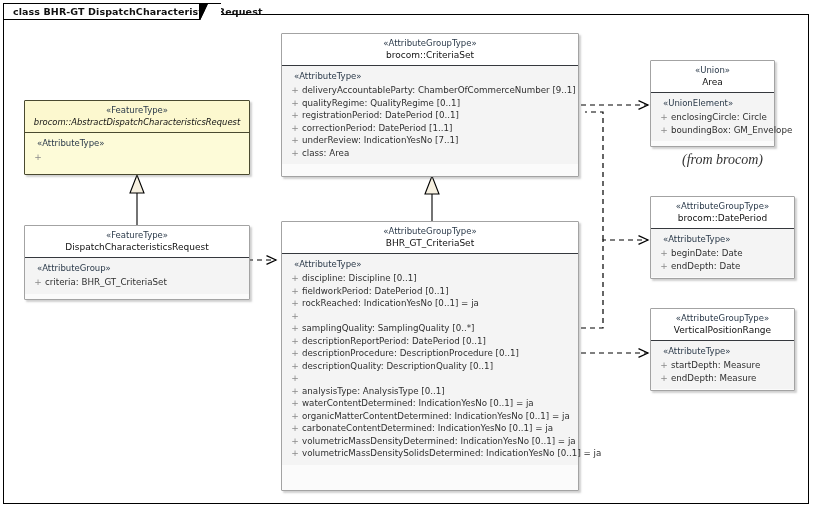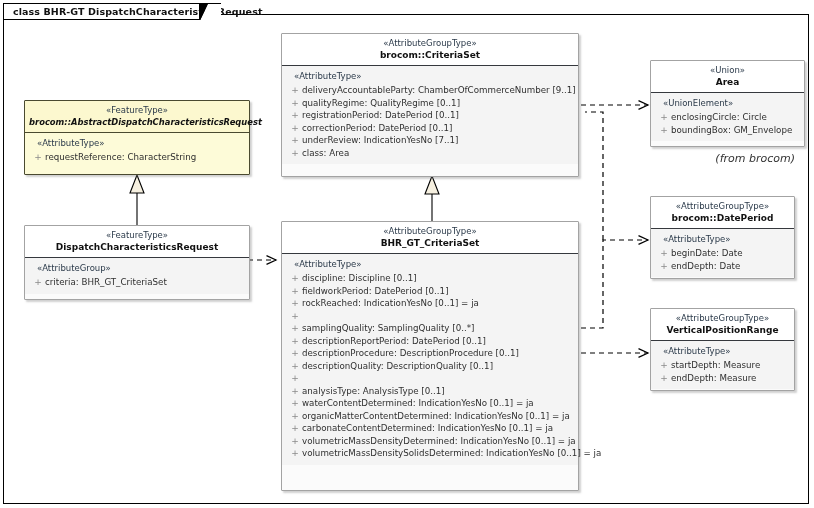--- a/index.html
+++ b/index.html
@@ -32,36 +32,37 @@
     border:1px solid #a3a3a3;background:#fbfbfb;
     box-shadow:2px 2px 2px rgba(120,120,120,.35);
     border-radius:1px;
   }
   .cls .head{
     box-sizing:border-box;background:#ffffff;
     border-bottom:1px solid #35383d;
     padding:4px 4px 4px 4px;text-align:center;
   }
   .cls .stereo{font-size:8.5px;color:#2b3a4a;line-height:11px;white-space:nowrap;}
-  .cls .nm{font-size:9px;font-weight:bold;color:#111;line-height:12px;white-space:nowrap;}
+  .cls .nm{font-size:9px;font-weight:normal;color:#111;line-height:12px;white-space:nowrap;}
   .cls .body{box-sizing:border-box;background:#f4f4f4;padding:4px 3px 5px 3px;}
   .cls .grpstereo{font-size:8.5px;color:#2b3a4a;padding:1px 0 2px 9px;line-height:11px;}
   .attr{display:flex;align-items:flex-start;line-height:12.5px;padding:0 0 0 3px;}
   .attr .vis{width:14px;flex:0 0 14px;color:#8a8a8a;font-size:9px;text-align:center;}
   .attr .txt{font-size:8.7px;color:#2f2f2f;white-space:nowrap;}
 
   
   .cls.yellow{border-color:#4a4a30;background:#fdfbd8;}
   .cls.yellow .head{background:#fcf8cf;border-bottom:1px solid #4a4a30;}
   .cls.yellow .body{background:#fdfbd8;}
   .cls.yellow .nm{font-style:italic;}
 
   .from-note{
-    position:absolute;text-align:right;font-size:11px;font-style:italic;color:#333;
+    position:absolute;text-align:center;font-size:14px;font-style:italic;color:#333;
     white-space:nowrap;
+    font-family:Liberation Serif, serif;
   }
 
   
   svg.conn{position:absolute;left:0;top:0;width:814px;height:508px;overflow:visible;pointer-events:none;}
 </style>
 </head>
 <body>
 
 <div id="diagram">
 
@@ -127,21 +128,21 @@
       <div class="attr">
           <span class="vis">+</span>
           <span class="txt">qualityRegime: QualityRegime [0..1]</span>
         </div>
       <div class="attr">
           <span class="vis">+</span>
           <span class="txt">registrationPeriod: DatePeriod [0..1]</span>
         </div>
       <div class="attr">
           <span class="vis">+</span>
-          <span class="txt">correctionPeriod: DatePeriod [0..1]</span>
+          <span class="txt">correctionPeriod: DatePeriod [1..1]</span>
         </div>
       <div class="attr">
           <span class="vis">+</span>
           <span class="txt">underReview: IndicationYesNo [7..1]</span>
         </div>
       <div class="attr">
           <span class="vis">+</span>
           <span class="txt">class: Area</span>
         </div>
     </div>
@@ -149,21 +150,20 @@
 
   <div class="cls yellow" style="left:24px;top:100px;width:226px;height:75px;">
     <div class="head">
       <div class="stereo">«FeatureType»</div>
       <div class="nm" style="font-size:8.4px;">brocom::AbstractDispatchCharacteristicsRequest</div>
     </div>
     <div class="body">
       <div class="grpstereo">«AttributeType»</div>
       <div class="attr">
           <span class="vis">+</span>
-          <span class="txt">requestReference: CharacterString</span>
         </div>
     </div>
   </div>
 
   <div class="cls" style="left:24px;top:225px;width:226px;height:75px;">
     <div class="head">
       <div class="stereo">«FeatureType»</div>
       <div class="nm">DispatchCharacteristicsRequest</div>
     </div>
     <div class="body">
@@ -236,21 +236,21 @@
           <span class="vis">+</span>
           <span class="txt">volumetricMassDensityDetermined: IndicationYesNo [0..1] = ja</span>
         </div>
       <div class="attr">
           <span class="vis">+</span>
           <span class="txt">volumetricMassDensitySolidsDetermined: IndicationYesNo [0..1] = ja</span>
         </div>
     </div>
   </div>
 
-  <div class="cls" style="left:650px;top:60px;width:155px;height:87px;">
+  <div class="cls" style="left:650px;top:60px;width:125px;height:87px;">
     <div class="head">
       <div class="stereo">«Union»</div>
       <div class="nm">Area</div>
     </div>
     <div class="body">
       <div class="grpstereo">«UnionElement»</div>
       <div class="attr">
           <span class="vis">+</span>
           <span class="txt">enclosingCircle: Circle</span>
         </div>

